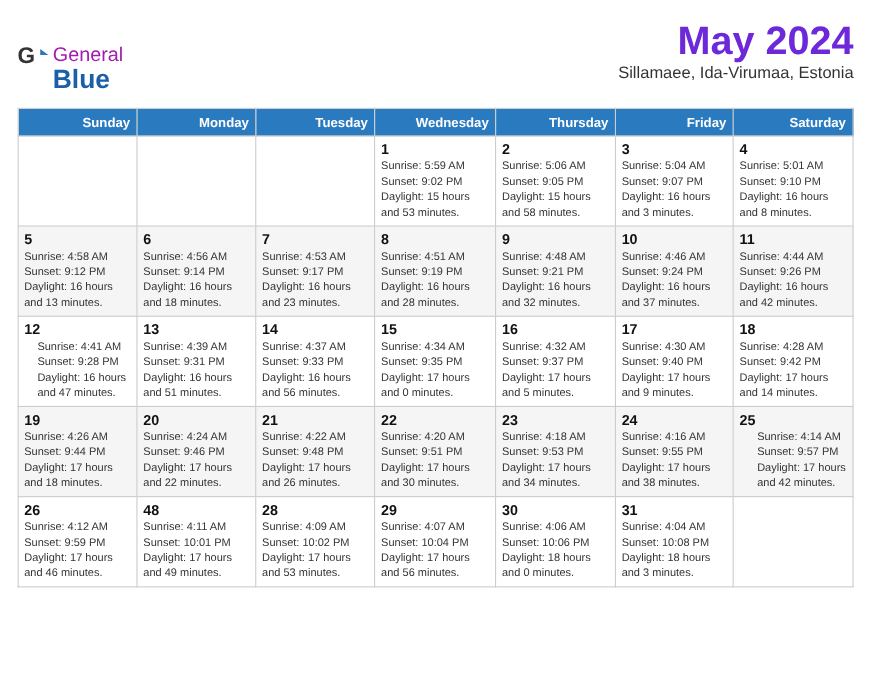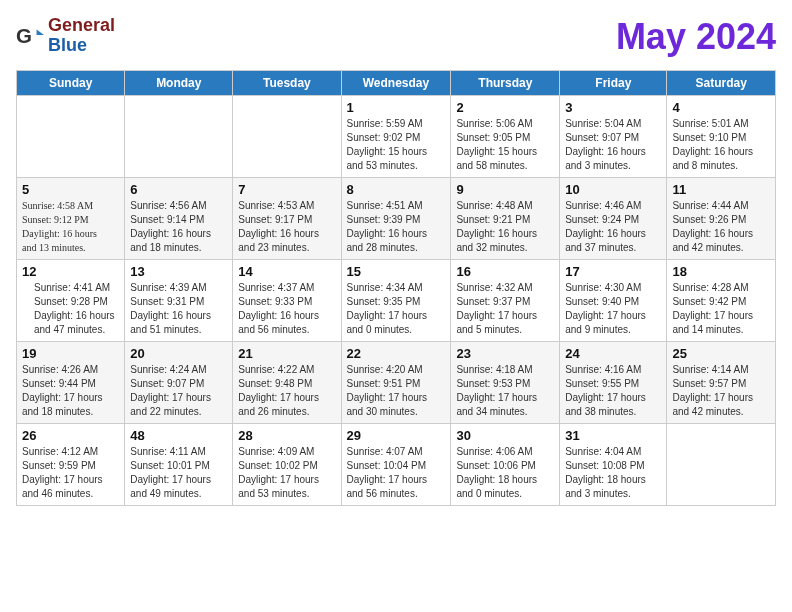--- a/index.html
+++ b/index.html
@@ -20,25 +20,26 @@
       display: flex;
       align-items: center;
     }
     .logo-text {
       display: flex;
       flex-direction: column;
       line-height: 1.1;
     }
     .logo-general {
       font-size: 18px;
-      font-weight: bold;
-      color: #7f1d1d;
+      font-weight: normal;
+      color: #a21caf;
+      margin-top: 24px;
     }
     .logo-blue {
-      font-size: 18px;
+      font-size: 24px;
       font-weight: bold;
       color: #1a5fa8;
     }
     .logo-icon {
       width: 28px;
       height: 28px;
       margin-right: 4px;
     }
     .title-block {
       text-align: right;
@@ -55,21 +56,21 @@
     .calendar {
       width: 100%;
       border-collapse: collapse;
     }
     .calendar th {
       background: #2a7abf;
       color: #fff;
       font-size: 12px;
       font-weight: bold;
       padding: 5px 6px;
-      text-align: center;
+      text-align: right;
       border: 1px solid #ccc;
     }
     .calendar td {
       border: 1px solid #ccc;
       vertical-align: top;
       padding: 4px 5px;
       width: 113px;
       min-height: 80px;
       font-size: 10px;
       color: #333;
@@ -103,20 +104,21 @@
       <text x="0" y="22" font-size="22" font-weight="bold" fill="#333">G</text>
       <polygon points="22,8 30,14 22,14" fill="#2a7abf"></polygon>
     </svg>
     <div class="logo-text">
       <span class="logo-general">General</span>
       <span class="logo-blue">Blue</span>
     </div>
   </div>
   <div class="title-block">
     <div class="month-title">May 2024</div>
+    <div class="subtitle">Sillamaee, Ida-Virumaa, Estonia</div>
   </div>
 </div>
 
 <table class="calendar">
   <thead>
     <tr>
     <th>Sunday</th>
         <th>Monday</th>
         <th>Tuesday</th>
         <th>Wednesday</th>
@@ -155,21 +157,21 @@
           <span class="day-number">4</span>
           <div class="day-info" style="white-space: pre-line;">Sunrise: 5:01 AM
 Sunset: 9:10 PM
 Daylight: 16 hours
 and 8 minutes.</div>
         </td>
       </tr>
       <tr>
         <td>
           <span class="day-number">5</span>
-          <div class="day-info" style="white-space: pre-line; font-family: Liberation Serif, serif;">Sunrise: 4:58 AM
+          <div class="day-info" style="white-space: pre-line;">Sunrise: 4:58 AM
 Sunset: 9:12 PM
 Daylight: 16 hours
 and 13 minutes.</div>
         </td>
         <td>
           <span class="day-number">6</span>
           <div class="day-info" style="white-space: pre-line;">Sunrise: 4:56 AM
 Sunset: 9:14 PM
 Daylight: 16 hours
 and 18 minutes.</div>
@@ -177,21 +179,21 @@
         <td>
           <span class="day-number">7</span>
           <div class="day-info" style="white-space: pre-line;">Sunrise: 4:53 AM
 Sunset: 9:17 PM
 Daylight: 16 hours
 and 23 minutes.</div>
         </td>
         <td>
           <span class="day-number">8</span>
           <div class="day-info" style="white-space: pre-line;">Sunrise: 4:51 AM
-Sunset: 9:39 PM
+Sunset: 9:19 PM
 Daylight: 16 hours
 and 28 minutes.</div>
         </td>
         <td>
           <span class="day-number">9</span>
           <div class="day-info" style="white-space: pre-line;">Sunrise: 4:48 AM
 Sunset: 9:21 PM
 Daylight: 16 hours
 and 32 minutes.</div>
         </td>
@@ -265,21 +267,21 @@
         <td>
           <span class="day-number">19</span>
           <div class="day-info" style="white-space: pre-line;">Sunrise: 4:26 AM
 Sunset: 9:44 PM
 Daylight: 17 hours
 and 18 minutes.</div>
         </td>
         <td>
           <span class="day-number">20</span>
           <div class="day-info" style="white-space: pre-line;">Sunrise: 4:24 AM
-Sunset: 9:07 PM
+Sunset: 9:46 PM
 Daylight: 17 hours
 and 22 minutes.</div>
         </td>
         <td>
           <span class="day-number">21</span>
           <div class="day-info" style="white-space: pre-line;">Sunrise: 4:22 AM
 Sunset: 9:48 PM
 Daylight: 17 hours
 and 26 minutes.</div>
         </td>
@@ -299,21 +301,21 @@
         </td>
         <td>
           <span class="day-number">24</span>
           <div class="day-info" style="white-space: pre-line;">Sunrise: 4:16 AM
 Sunset: 9:55 PM
 Daylight: 17 hours
 and 38 minutes.</div>
         </td>
         <td>
           <span class="day-number">25</span>
-          <div class="day-info" style="white-space: pre-line;">Sunrise: 4:14 AM
+          <div class="day-info" style="white-space: pre-line; margin-left: 16px;">Sunrise: 4:14 AM
 Sunset: 9:57 PM
 Daylight: 17 hours
 and 42 minutes.</div>
         </td>
       </tr>
       <tr>
         <td>
           <span class="day-number">26</span>
           <div class="day-info" style="white-space: pre-line;">Sunrise: 4:12 AM
 Sunset: 9:59 PM

